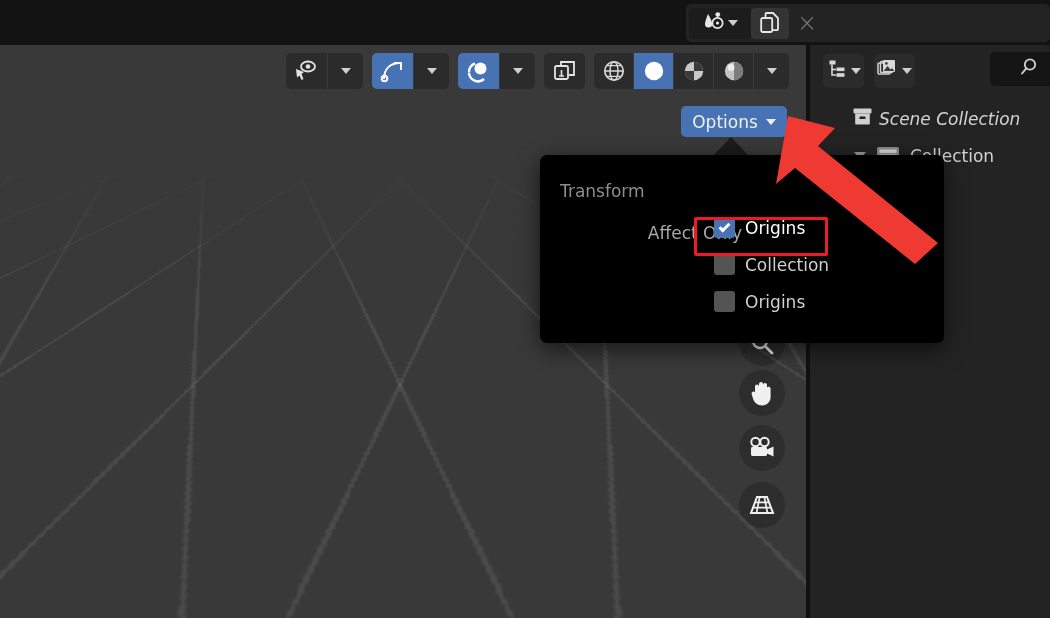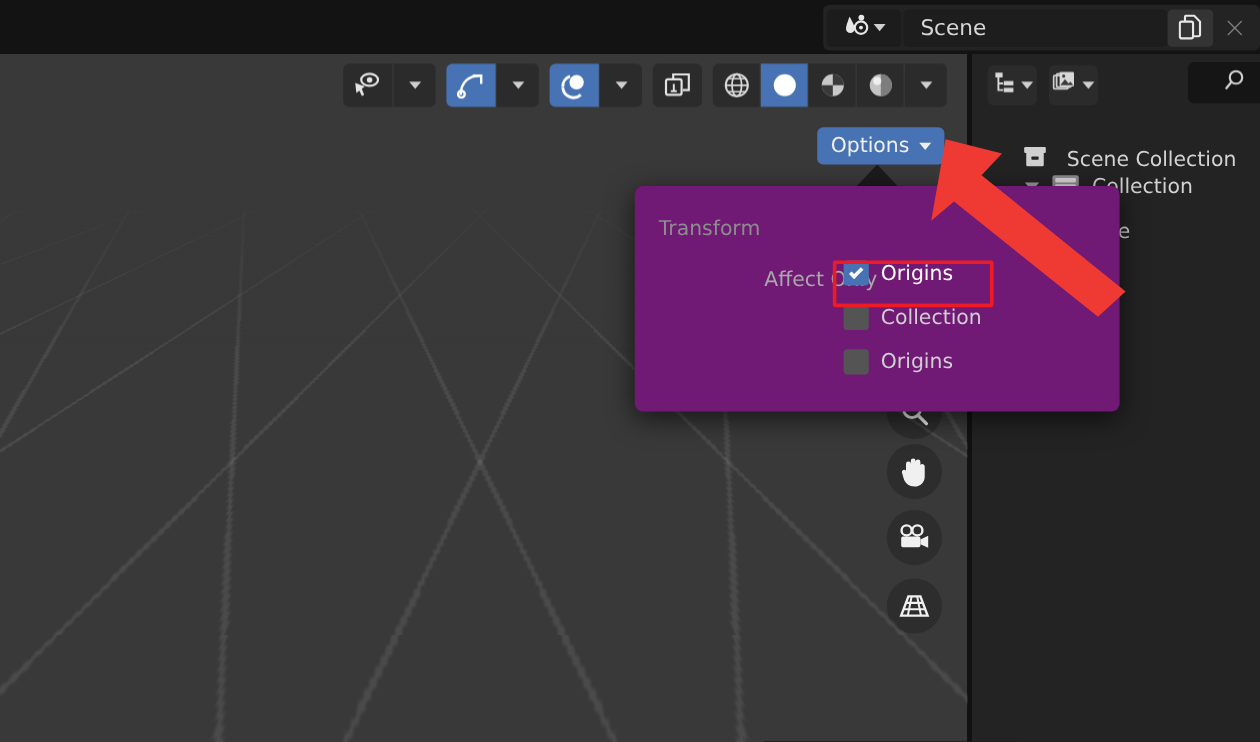--- a/index.html
+++ b/index.html
@@ -90,22 +90,22 @@
   .options-btn {
     position: absolute; left: 681px; top: 106px; width: 106px; height: 31px;
     background: #4772b3; border-radius: 5px; display: flex; align-items: center;
     justify-content: center; gap: 8px; color: #f0f0f0; font-size: 17px;
     z-index: 30;
   }
   .options-btn .chev { border-top-color: #f0f0f0; }
 
   
   .panel {
-    position: absolute; left: 529px; top: 155px; width: 404px; height: 188px;
-    background: #701a75; border-radius: 7px; z-index: 28;
+    position: absolute; left: 540px; top: 155px; width: 404px; height: 188px;
+    background: #000000; border-radius: 7px; z-index: 28;
     box-shadow: 0 6px 22px rgba(0,0,0,0.6);
   }
   .panel-nub {
     position: absolute; left: 712px; top: 137px; width: 0; height: 0;
     border-left: 19px solid transparent; border-right: 19px solid transparent;
     border-bottom: 20px solid #1b1b1b; z-index: 27;
   }
   .panel-title {
     position: absolute; left: 20px; top: 26px; color: #8d8d8d; font-size: 17px;
   }
@@ -179,21 +179,20 @@
           <svg width="22" height="20" viewBox="0 0 22 20">
             <path d="M5 3 C5 3 2 10 2 13 a3.6 3.6 0 0 0 7.2 0 C9.2 10 5 3 5 3 z" fill="#e6e6e6"></path>
             <circle cx="14.5" cy="12" r="5.2" fill="none" stroke="#e6e6e6" stroke-width="1.8"></circle>
             <circle cx="14.5" cy="12" r="1.6" fill="#e6e6e6"></circle>
             <circle cx="14.8" cy="3.6" r="2.4" fill="#e6e6e6"></circle>
           </svg>
         </span>
         <span class="chev"></span>
       </div>
 
-      <div class="scene-name">Scene</div>
 
       <div class="scene-copy">
         <svg width="20" height="22" viewBox="0 0 20 22">
           <rect x="1.2" y="6" width="11" height="14" rx="1.5" fill="none" stroke="#e8e8e8" stroke-width="1.8"></rect>
           <path d="M5.5 6 V2.2 a1.2 1.2 0 0 1 1.2 -1.2 H13 l5 5 v11 a1.2 1.2 0 0 1 -1.2 1.2 H12.4" fill="none" stroke="#e8e8e8" stroke-width="1.8"></path>
         </svg>
       </div>
 
       <div class="scene-x">×</div>
     </div>
@@ -379,21 +378,21 @@
 
     <div class="ol-search">
       <span>
         <svg width="22" height="22" viewBox="0 0 22 22">
           <circle cx="12" cy="8.5" r="5.2" fill="none" stroke="#d0d0d0" stroke-width="1.8"></circle>
           <line x1="8.2" y1="12.3" x2="4" y2="17.5" stroke="#d0d0d0" stroke-width="1.9" stroke-linecap="round"></line>
         </svg>
       </span>
     </div>
 
-    <div class="ol-row" style="top:69px; padding-left:42px; gap:16px;">
+    <div class="ol-row" style="top:55px; padding-left:42px; gap:6px;font-style:italic;">
       <span>
         <svg width="21" height="19" viewBox="0 0 21 19">
           <rect x="1.5" y="1.5" width="18" height="5" rx="1" fill="#d0d0d0"></rect>
           <path d="M3.2 6.5 H17.8 V16.5 a1 1 0 0 1 -1 1 H4.2 a1 1 0 0 1 -1 -1 z" fill="#d0d0d0"></path>
           <rect x="7.5" y="9.5" width="6" height="2.6" rx="0.6" fill="#232323"></rect>
         </svg>
       </span>
       <span>Scene Collection</span>
     </div>
 

